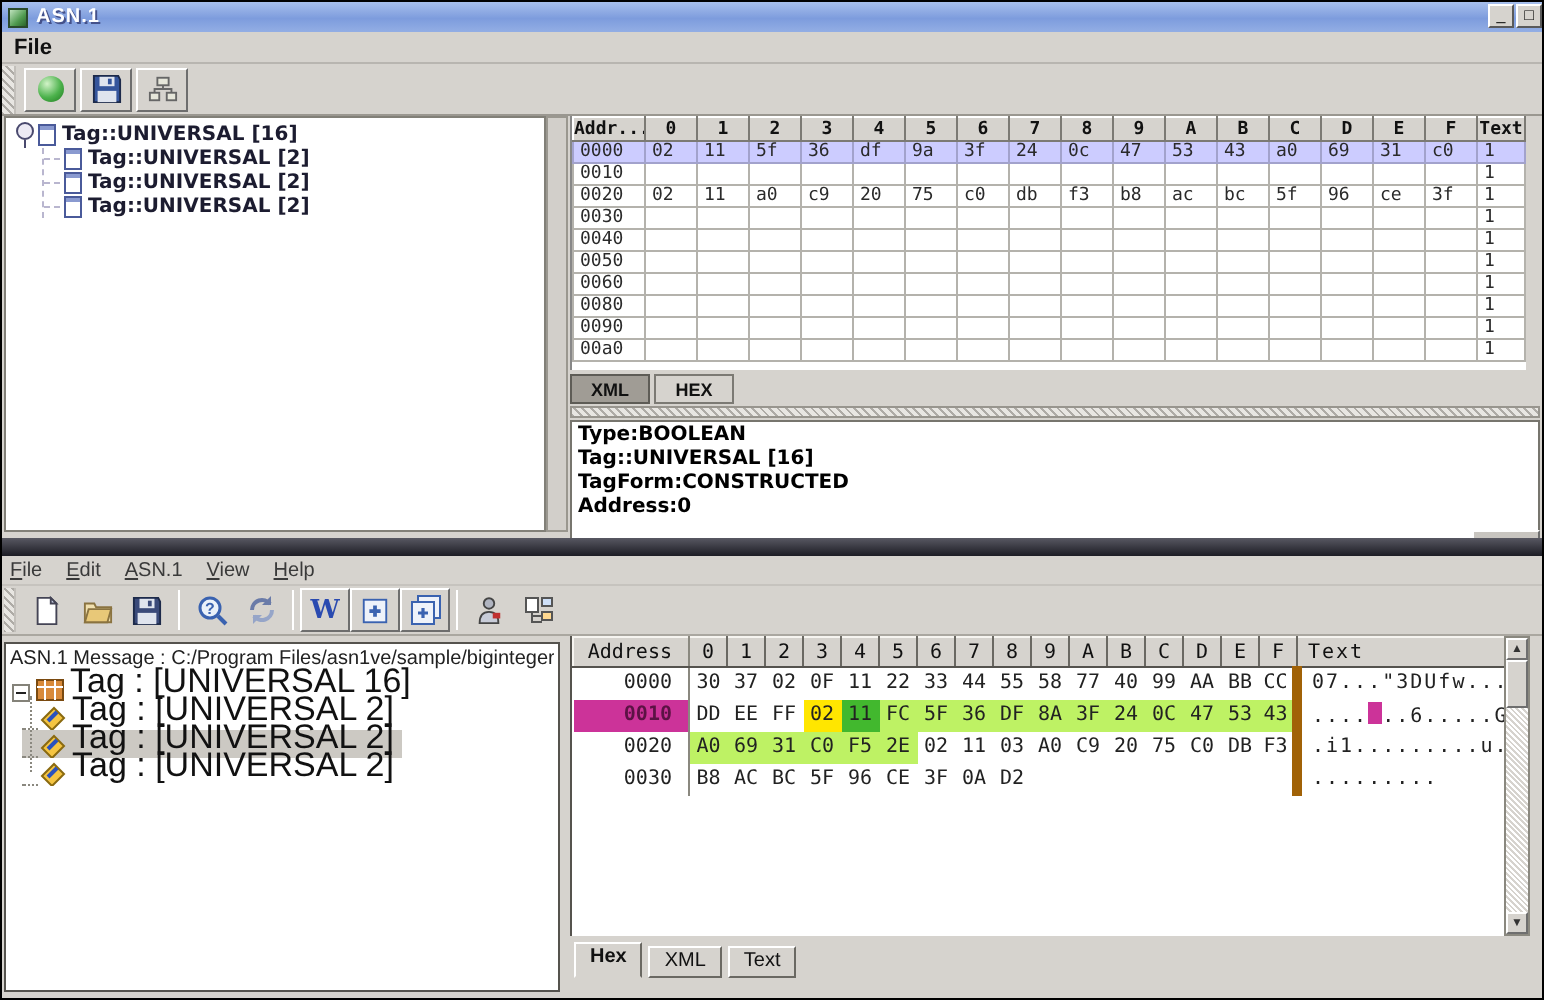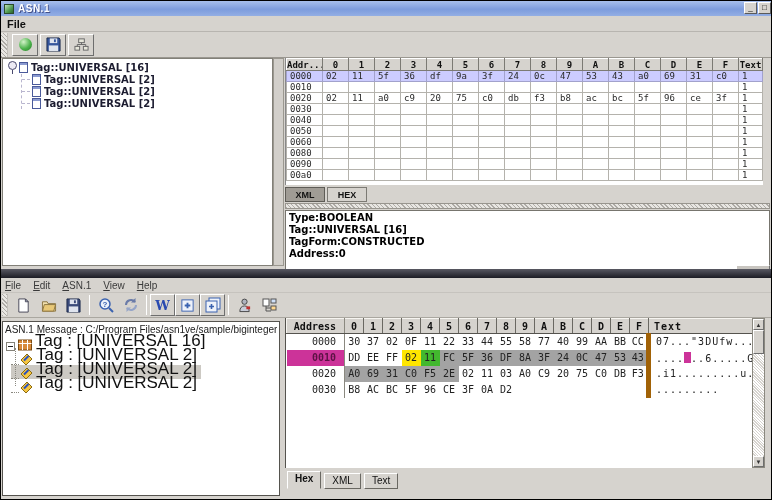--- a/index.html
+++ b/index.html
@@ -69,30 +69,30 @@
   .t2-row.selected{background:#ccc9c3}
   .pm-box{width:9px;height:9px;border:1px solid #848279;background:#fff;position:relative;margin:0 3px 0 1px;flex:0 0 auto}
   .pm-box::before{content:'';position:absolute;left:1px;right:1px;top:3px;height:1px;background:#222}
   .t2-kids{margin-left:6px;position:relative}
   .t2-kids::before{content:'';position:absolute;left:4px;top:-3px;bottom:7px;border-left:1px dotted #8a887f}
   .t2-kids .t2-row::before{content:'';width:8px;border-top:1px dotted #8a887f;margin-right:1px}
   .t2-icon{margin-right:3px;flex:0 0 auto;display:inline-flex}
   .rp2{position:absolute;left:284px;top:0;right:2px;height:181px}
   .tablewrap2{position:absolute;left:0;top:0;width:467px;height:150px;background:#fff;border-left:1px solid #55534e;overflow:hidden}
   #hex2{border-collapse:collapse;table-layout:fixed;width:466px;font:10px "DejaVu Sans Mono",monospace}
-  #hex2 th{height:15px;background:#d6d3ce;border:1px solid;border-color:#f6f4f0 #6a6862 #55534e #f6f4f0;font-weight:bold;font-size:10px;color:#111;overflow:hidden}
+  #hex2 th{height:15px;background:#d6d3ce;border:1px solid;border-color:#f6f4f0 #6a6862 #55534e #f6f4f0;font-weight:normal;font-size:10px;color:#111;overflow:hidden}
   #hex2 td{height:16px;padding:0;color:#222;text-align:center;overflow:hidden;white-space:nowrap;font-weight:500}
   #hex2 .c-addr{width:58px;text-align:right;padding-right:8px;border-right:1px solid #8a887f}
   #hex2 .c-b{width:19px}
   #hex2 td.c-b:nth-child(17){border-right:5px solid #a16207}
   #hex2 .c-text{width:104px;text-align:left;padding-left:5px;letter-spacing:1px}
   #hex2 td.addr-hl{background:#cc3399;color:#5c1244;font-weight:bold}
   #hex2 .hl-y{background:#ffe600}
   #hex2 .hl-g{background:#42b82e}
-  #hex2 .hl-b{background:#a3a3a3}
+  #hex2 .hl-b{background:#bef264}
   .cursor-block{display:inline-block;width:7px;height:11px;background:#cc3399;vertical-align:-1px}
   .vsb2{position:absolute;left:467px;top:0;width:13px;height:150px;border:1px solid #8a887f;background-image:repeating-linear-gradient(45deg,#fff 0 1px,#d6d3ce 1px 2px)}
   .vsb2 .arrow{position:absolute;left:0;width:11px;height:11px;background:#d6d3ce;border:1px solid;border-color:#fff #6e6e6e #6e6e6e #fff;font-size:6px;line-height:10px;text-align:center;color:#333}
   .vsb2 .up{top:0}.vsb2 .down{bottom:0}
   .vsb2 .thumb{position:absolute;left:0;top:11px;width:11px;height:24px;background:#d6d3ce;border:1px solid;border-color:#fff #6e6e6e #6e6e6e #fff}
   .tabs2{position:absolute;left:2px;top:153px;display:flex;align-items:flex-end}
   .tab2{height:16px;padding:1px 7px;font-size:10px;color:#111;background:#d6d3ce;border:1px solid;border-color:#fff #6a6862 #6a6862 #fff;margin-right:3px}
   .tab2.active{height:18px;font-weight:bold;border-bottom-color:#d6d3ce}
   svg{display:block}
 </style>

